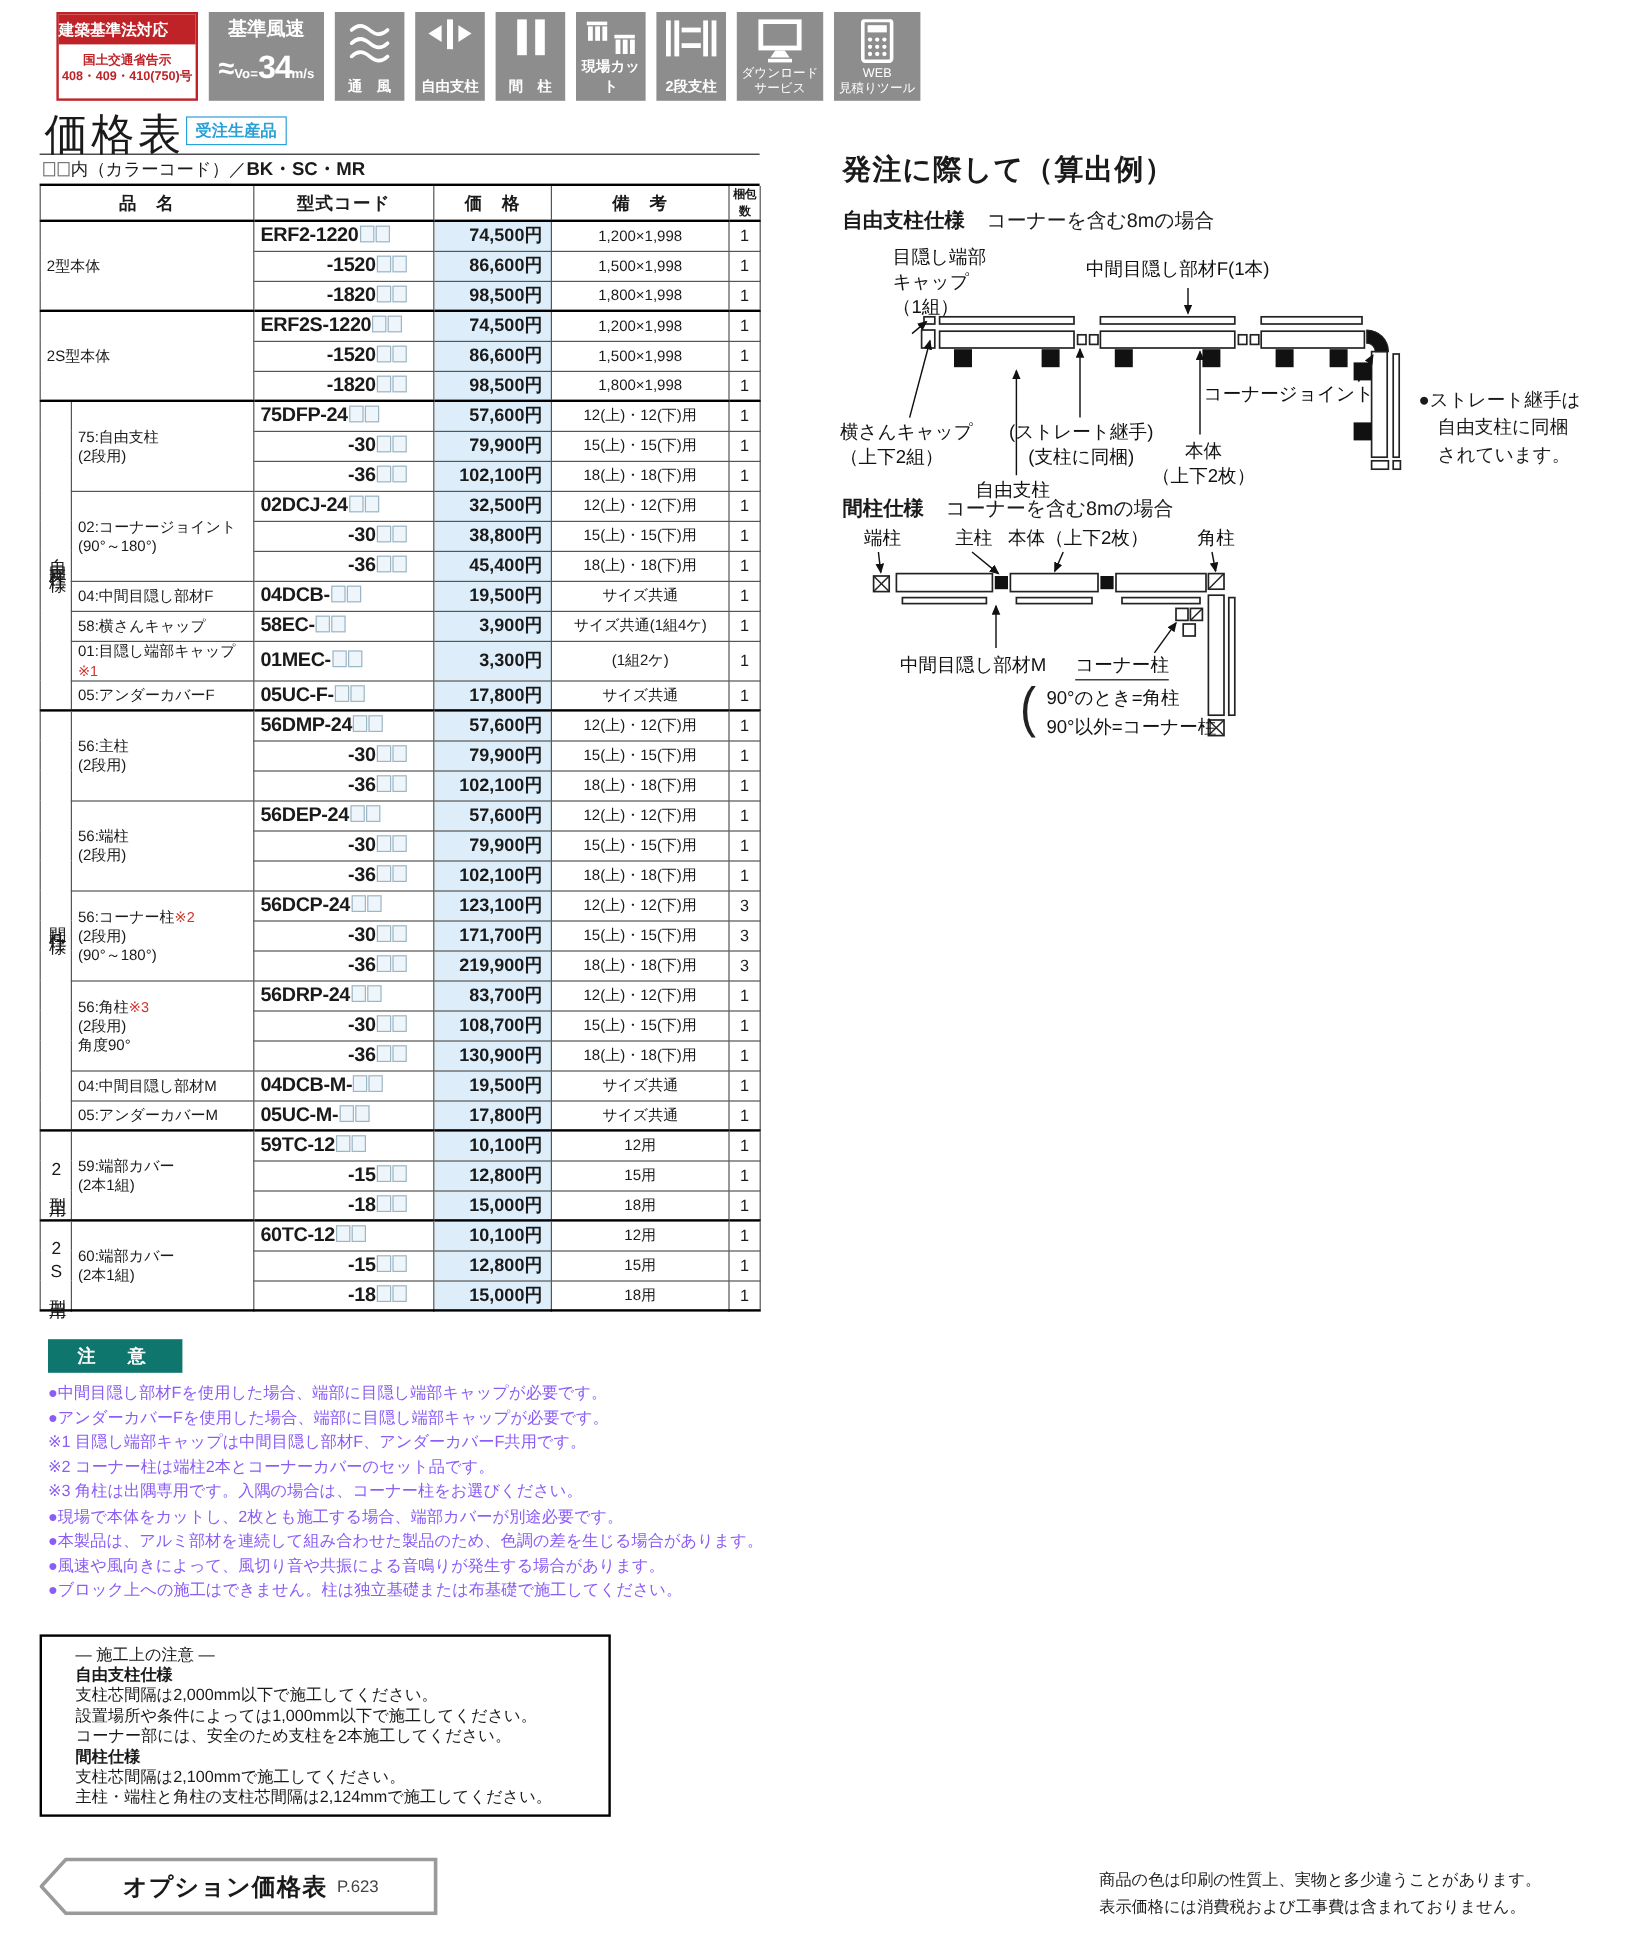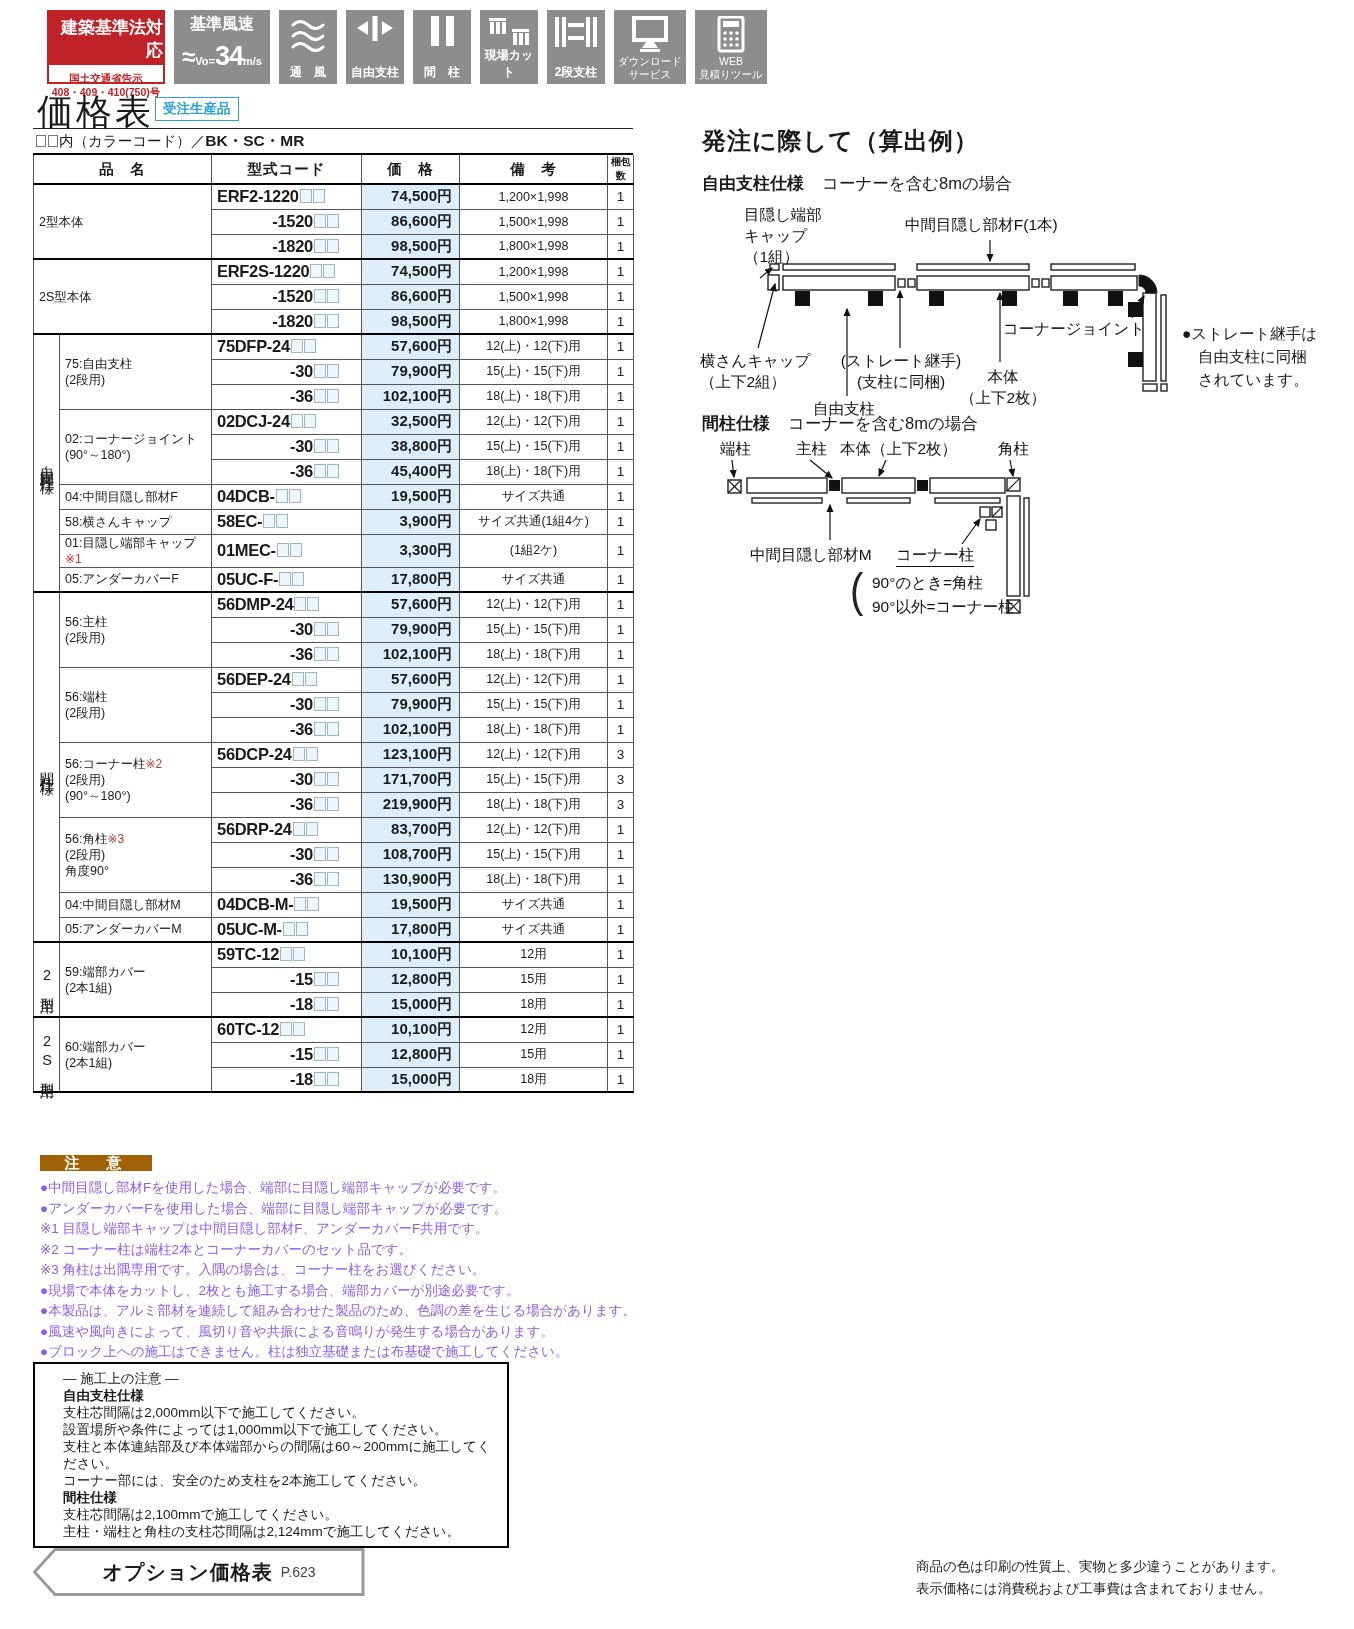--- a/index.html
+++ b/index.html
@@ -3,21 +3,21 @@
 <meta charset="utf-8">
 <style>
   * { margin:0; padding:0; box-sizing:border-box; }
   html,body { background:#fff; }
   body { font-family:"Liberation Sans","DejaVu Sans",sans-serif; color:#1a1a1a; }
   .page { position:relative; width:1354px; height:1629px; background:#fff; overflow:hidden; }
 
   
   .badges { position:absolute; left:47px; top:10px; display:flex; gap:9px; align-items:flex-start; }
   .law-badge { width:118px; height:74px; border:2px solid #bf2328; background:#fff; }
-  .law-top { background:#bf2328; color:#fff; font-size:17px; font-weight:bold; text-align:right; padding:4px 0 3px; letter-spacing:0; }
+  .law-top { background:#bf2328; color:#fff; font-size:13px; font-weight:bold; text-align:left; padding:4px 0 3px; letter-spacing:0; }
   .law-bot { color:#bf2328; font-size:10.5px; text-align:center; line-height:14px; padding-top:6px; font-weight:bold; }
   .gbadge { background:#8d8d8d; height:74px; color:#fff; text-align:center; position:relative; }
   .gbadge .lbl { position:absolute; bottom:3px; left:0; right:0; font-size:12px; font-weight:bold; letter-spacing:0; }
   .gbadge .lbl2 { position:absolute; bottom:4px; left:0; right:0; font-size:10.5px; font-weight:normal; line-height:12.5px; }
   .gbadge .ic { position:absolute; top:6px; left:0; right:0; display:flex; justify-content:center; }
   .wind-badge { width:96px; }
   .wind-badge .wt { font-size:16px; font-weight:bold; padding-top:4px; }
   .wind-main { display:flex; align-items:baseline; justify-content:center; margin-top:6px; }
   .wind-main .tl { font-size:24px; font-weight:bold; }
   .wind-main .vo { font-size:11px; font-weight:bold; }
@@ -47,21 +47,21 @@
   td.ccell { font-weight:bold; font-size:16.5px; padding-left:5px; white-space:nowrap; letter-spacing:-0.3px; }
   td.ccell.cont { text-align:right; padding-right:22px; padding-left:0; }
   .sqg { display:inline-block; width:12px; height:14px; border:1px solid #9db6c4; background:#eef6fc; margin-left:1px; vertical-align:-1px; }
   .sqg.sm { width:10px; height:12px; border-color:#777; background:#fff; margin-right:1px; vertical-align:-2px; }
   td.pcell { background:#ddeefa; font-weight:bold; font-size:15px; text-align:right; padding-right:7px; white-space:nowrap; }
   td.bcell { font-size:12.5px; text-align:center; white-space:nowrap; }
   td.qcell { font-size:13.5px; text-align:center; }
 
   
   .notice { position:absolute; left:40px; top:1116px; width:600px; }
-  .notice-badge { width:112px; height:16px; background:#a16207; color:#fff; font-size:15px; font-weight:bold; display:flex; align-items:center; justify-content:center; letter-spacing:6px;margin-top:39px; }
+  .notice-badge { width:112px; height:28px; background:#0f766e; color:#fff; font-size:15px; font-weight:bold; display:flex; align-items:center; justify-content:center; letter-spacing:6px; }
   .notice-lines { margin-top:7px; }
   .notice-line { font-size:13.5px; line-height:20.5px; text-indent:-1em; padding-left:1em; color:#8b5cf6; }
 
   
   .cons-box { position:absolute; left:33px; top:1362px; width:476px; border:2px solid #000; padding:6px 10px 6px 28px; }
   .cons-title { font-size:13.5px; line-height:17px; }
   .cons-line { font-size:13.5px; line-height:17px; }
   .cons-line.b { font-weight:bold; }
 
   
@@ -482,21 +482,20 @@
         <div class="notice-line">●ブロック上への施工はできません。柱は独立基礎または布基礎で施工してください。</div>
       </div>
   </div>
 
   <div class="cons-box">
     <div class="cons-title">― 施工上の注意 ―</div>
     <div id="cons-lines">
         <div class="cons-line b">自由支柱仕様</div>
         <div class="cons-line">支柱芯間隔は2,000mm以下で施工してください。</div>
         <div class="cons-line">設置場所や条件によっては1,000mm以下で施工してください。</div>
-        <div class="cons-line">支柱と本体連結部及び本体端部からの間隔は60～200mmに施工してください。</div>
         <div class="cons-line">コーナー部には、安全のため支柱を2本施工してください。</div>
         <div class="cons-line b">間柱仕様</div>
         <div class="cons-line">支柱芯間隔は2,100mmで施工してください。</div>
         <div class="cons-line">主柱・端柱と角柱の支柱芯間隔は2,124mmで施工してください。</div>
       </div>
   </div>
 
   <div class="oe-title">発注に際して（算出例）</div>
   <div class="d-head" style="left:702px; top:172px;">
     <b>自由支柱仕様</b><span>コーナーを含む8mの場合</span>

